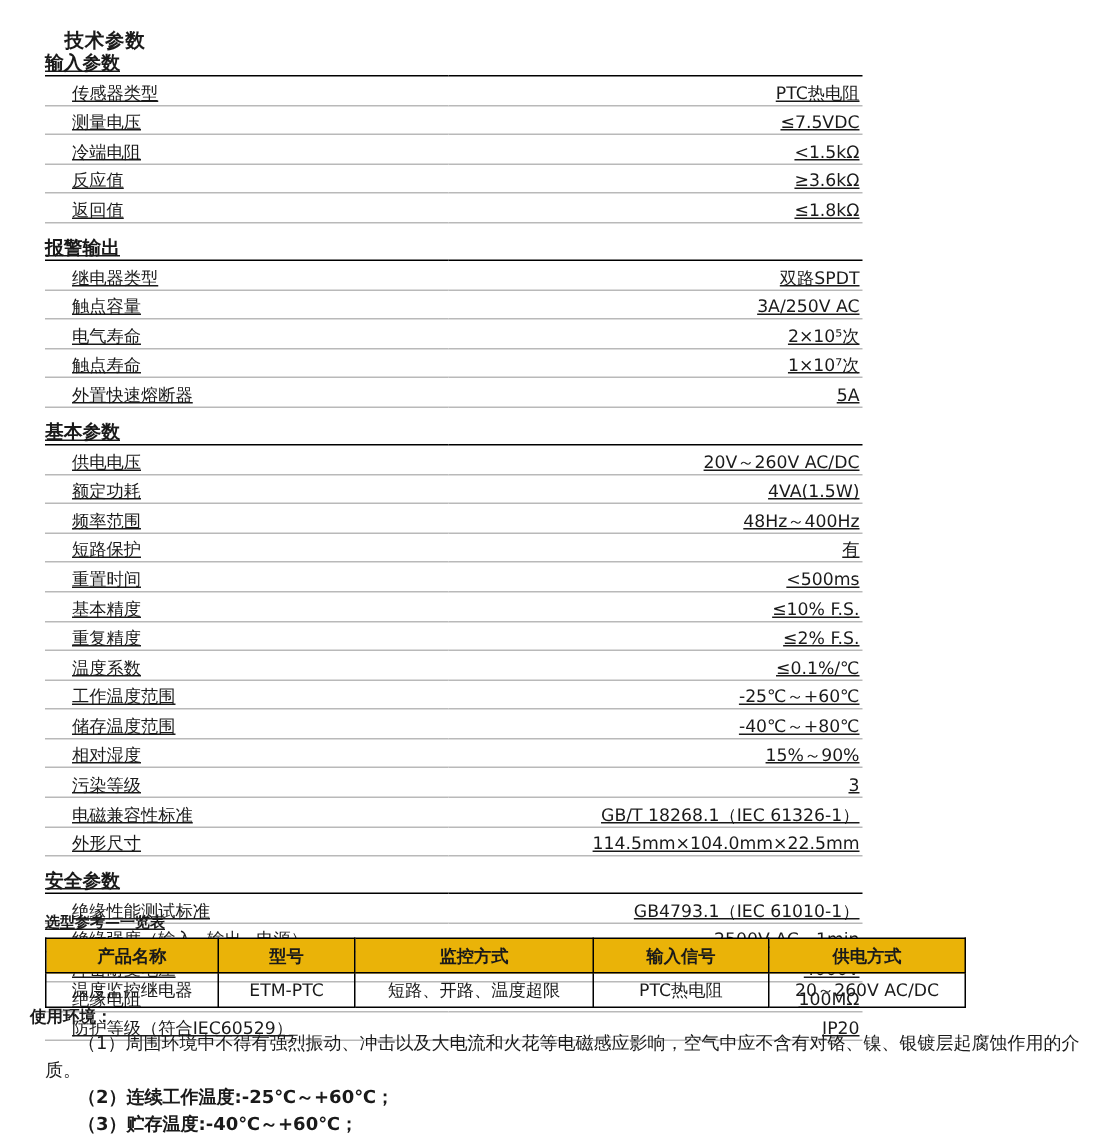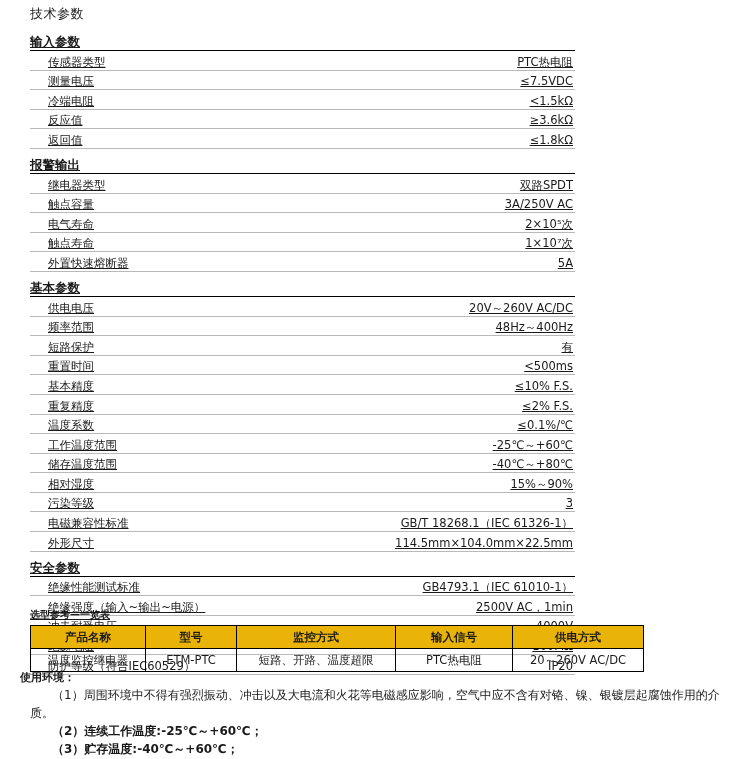--- a/index.html
+++ b/index.html
@@ -35,23 +35,23 @@
     color: #cfcfcf;
     white-space: nowrap;
   }
   .faint-1 { left: 170px; top: -2px; }
   .faint-2 { left: 360px; top: -2px; }
 
   h2.section-title {
     position: absolute;
     left: 30px;
     top: 5px;
-    margin: 0;
+    margin: 13px;
     font-size: 13px;
-    font-weight: normal;
+    font-weight: bold;
     letter-spacing: 0.5px;
   }
 
   table.spec {
     position: absolute;
     left: 30px;
     top: 26px;
     width: 545px;
     border-collapse: collapse;
     font-size: 11.5px;
@@ -208,20 +208,24 @@
         <td class="label">外置快速熔断器</td>
         <td class="value">5A</td>
       </tr>
 
       <tr class="group">
         <td class="label" colspan="2">基本参数</td>
       </tr>
       <tr class="item">
         <td class="label">供电电压</td>
         <td class="value">20V～260V AC/DC</td>
+      </tr>
+      <tr class="item">
+        <td class="label">额定功耗</td>
+        <td class="value">4VA(1.5W)</td>
       </tr>
       <tr class="item">
         <td class="label">频率范围</td>
         <td class="value">48Hz～400Hz</td>
       </tr>
       <tr class="item">
         <td class="label">短路保护</td>
         <td class="value">有</td>
       </tr>
       <tr class="item">

